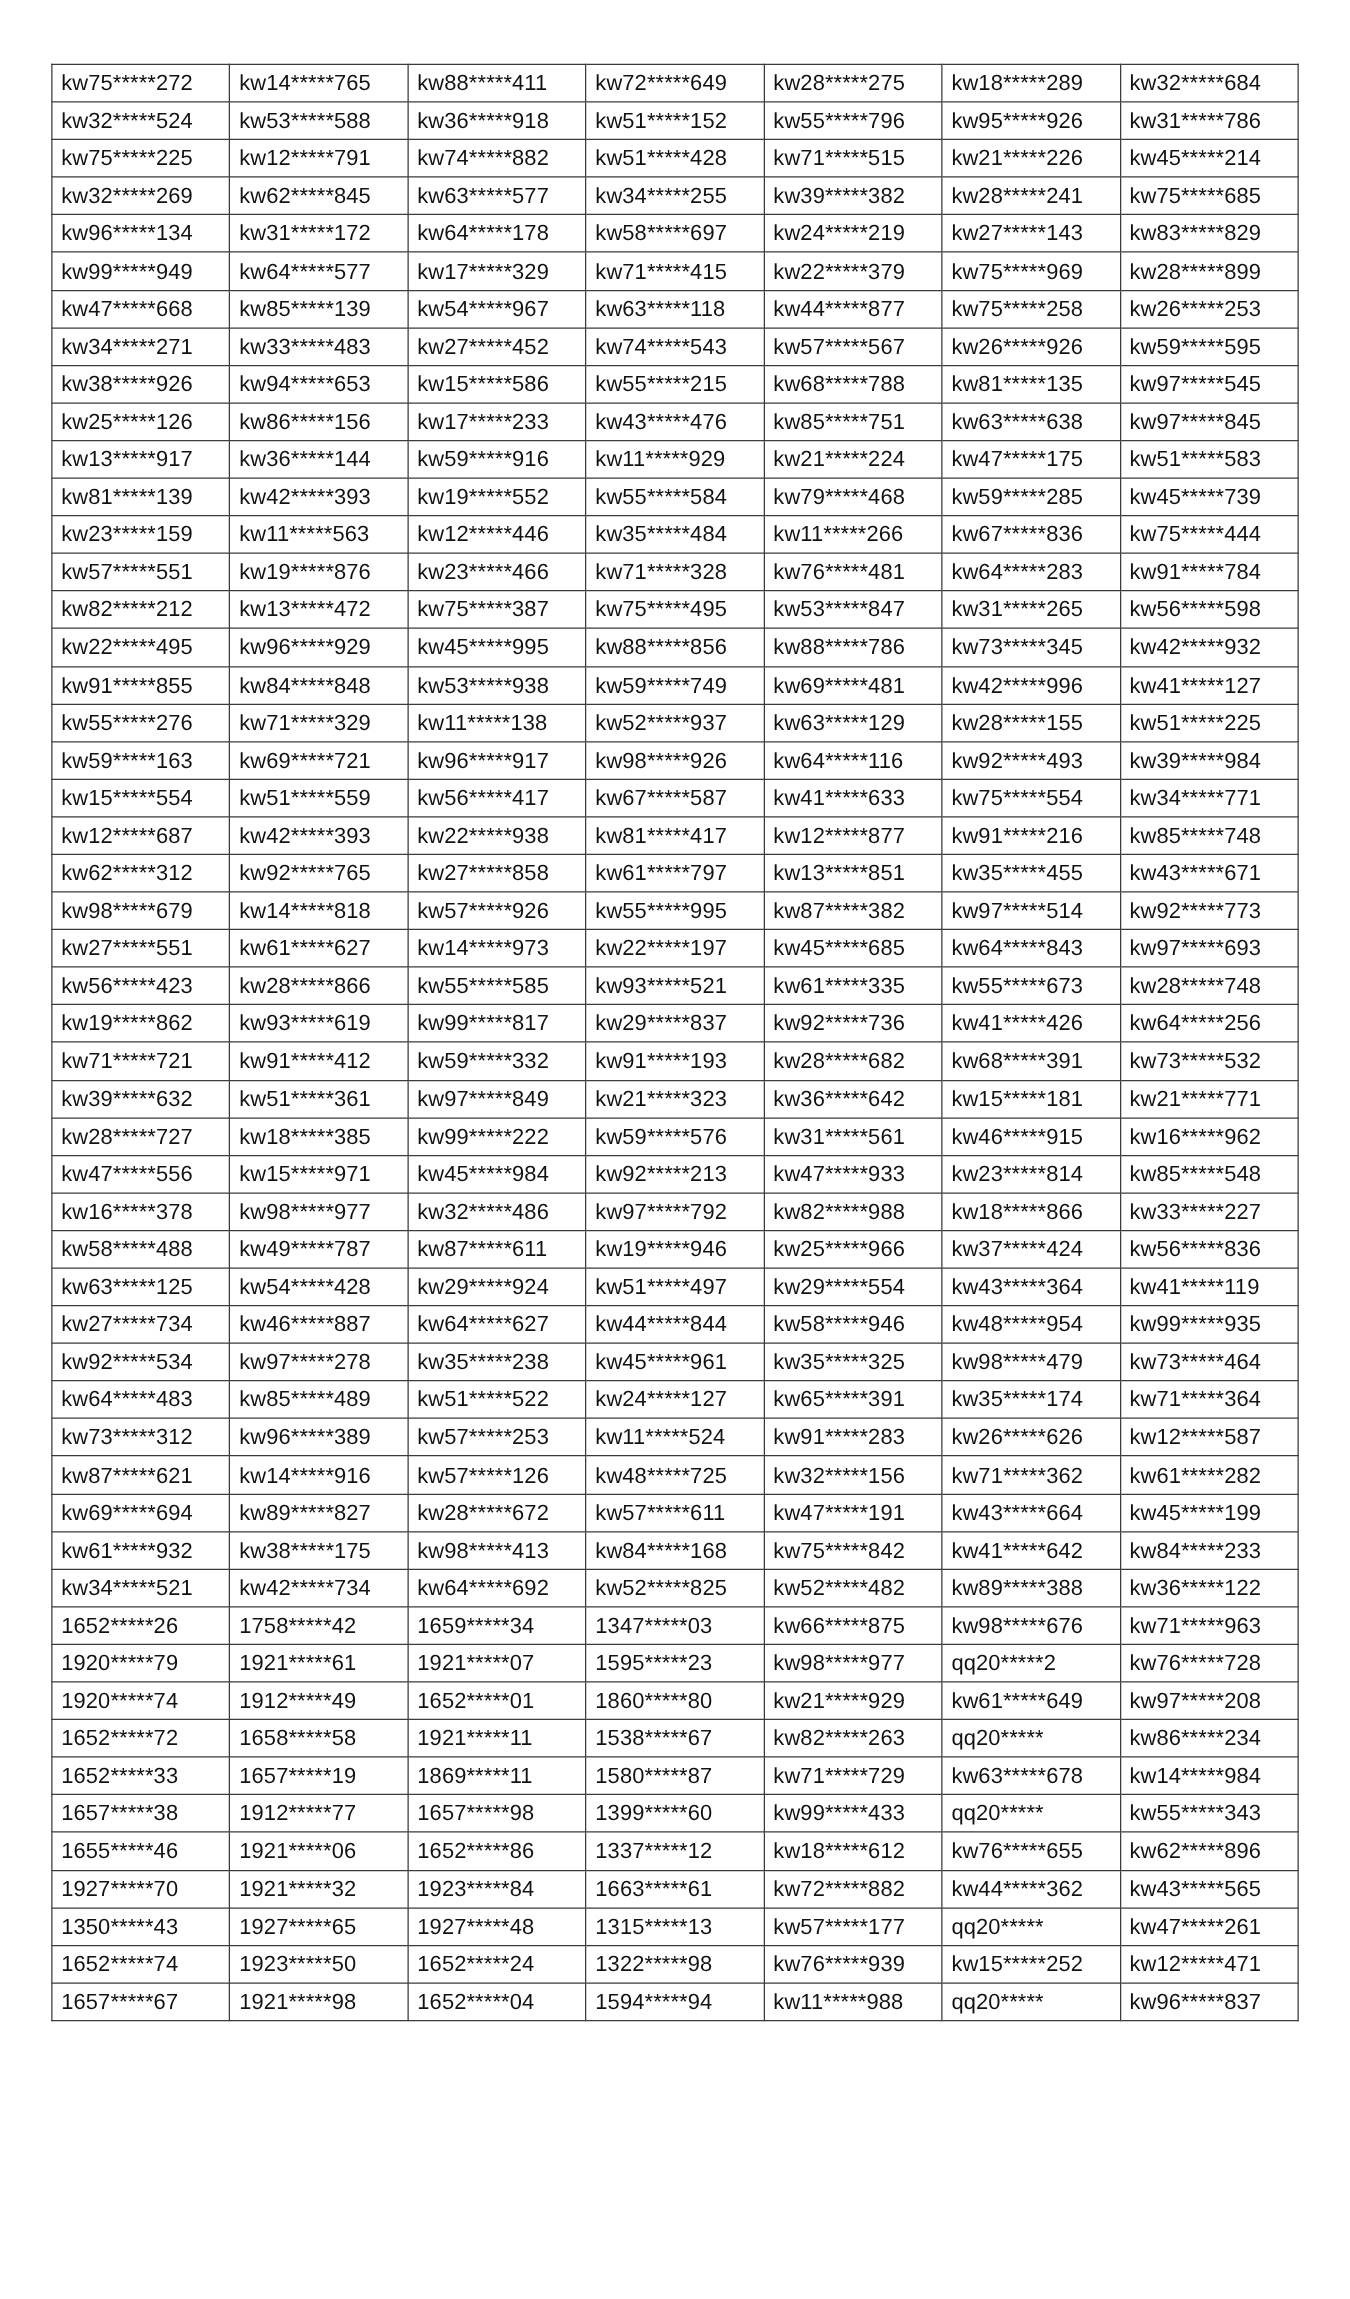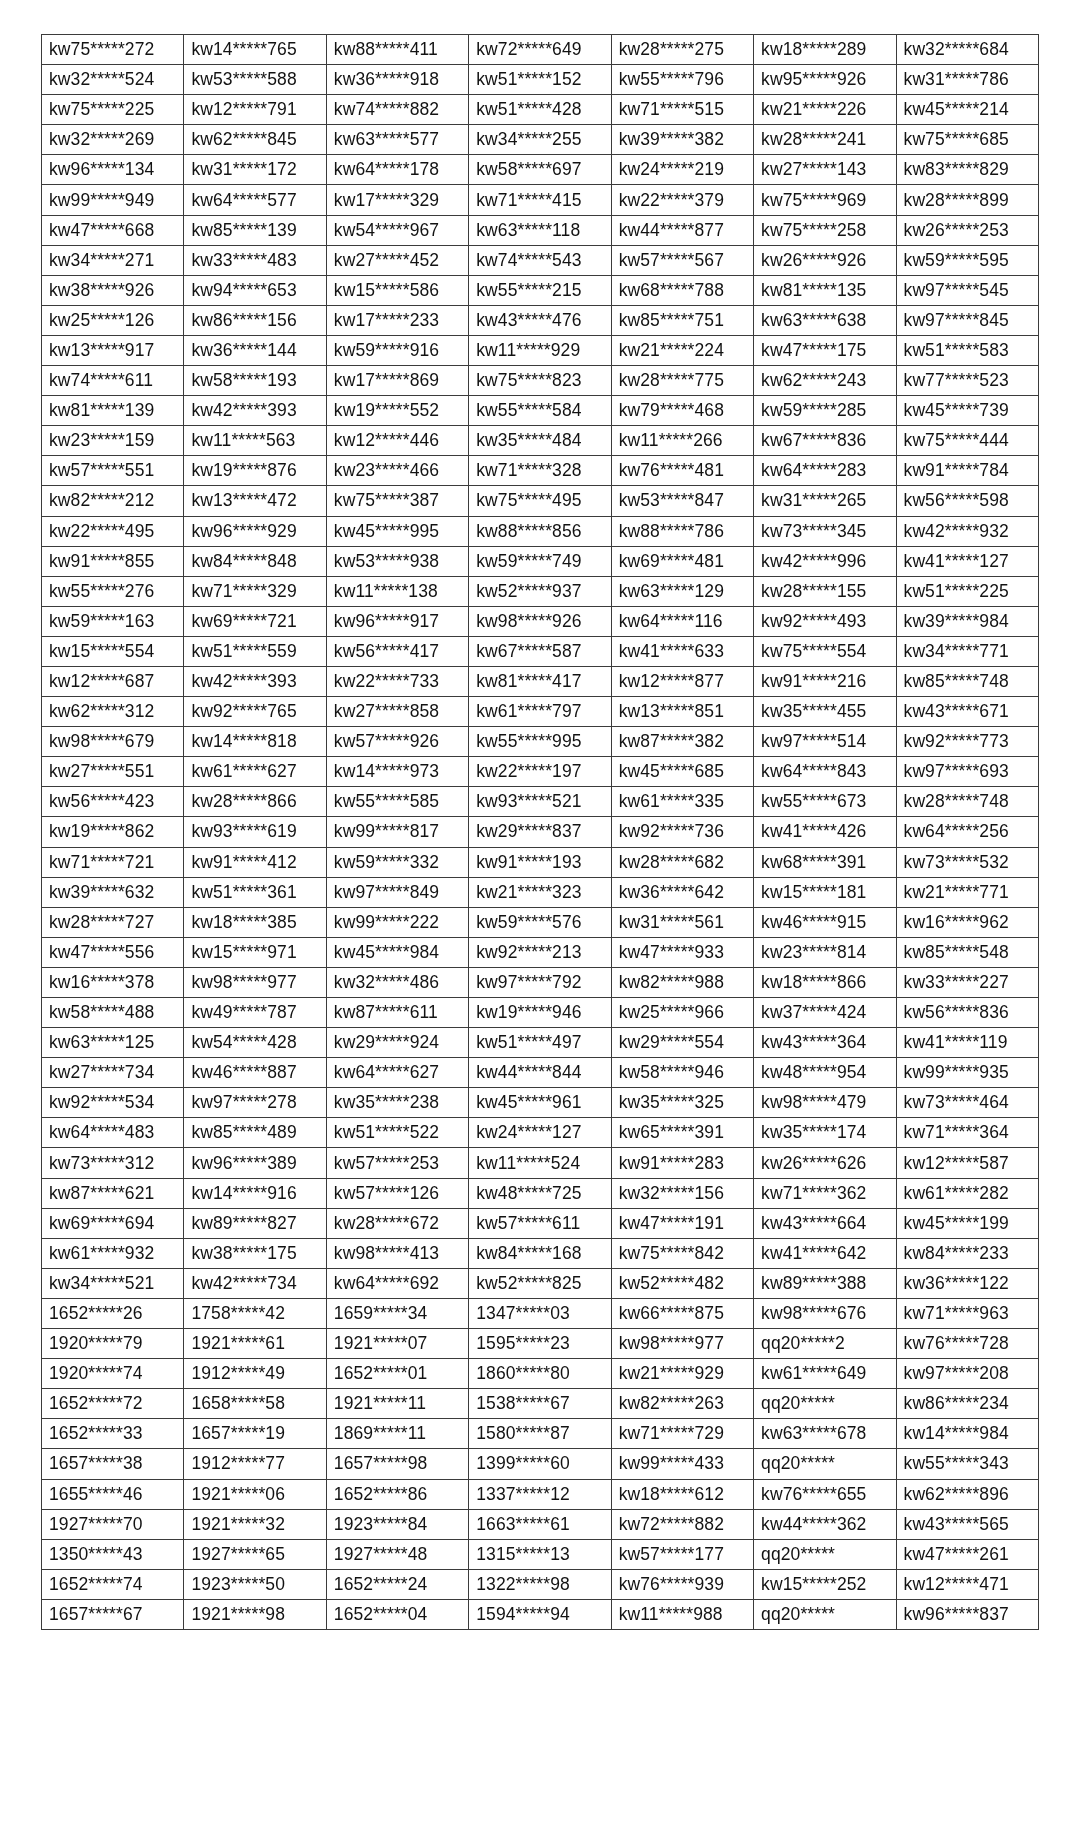--- a/index.html
+++ b/index.html
@@ -9,21 +9,21 @@
     font-family: "Liberation Sans", "DejaVu Sans", sans-serif;
   }
   body {
     position: relative;
     height: 1839px;
     overflow: hidden;
   }
   .table-wrap {
     position: absolute;
     left: 41px;
-    top: 34px;
+    top: 51px;
     width: 998px;
     border-radius: 20px;
   }
   table {
     width: 100%;
     border-collapse: collapse;
     table-layout: fixed;
   }
   td {
     border: 1.5px solid var(--border-color, #3b3b3b);
@@ -137,29 +137,20 @@
         <tr>
           <td>kw13*****917</td>
           <td>kw36*****144</td>
           <td>kw59*****916</td>
           <td>kw11*****929</td>
           <td>kw21*****224</td>
           <td>kw47*****175</td>
           <td>kw51*****583</td>
         </tr>
         <tr>
-          <td>kw74*****611</td>
-          <td>kw58*****193</td>
-          <td>kw17*****869</td>
-          <td>kw75*****823</td>
-          <td>kw28*****775</td>
-          <td>kw62*****243</td>
-          <td>kw77*****523</td>
-        </tr>
-        <tr>
           <td>kw81*****139</td>
           <td>kw42*****393</td>
           <td>kw19*****552</td>
           <td>kw55*****584</td>
           <td>kw79*****468</td>
           <td>kw59*****285</td>
           <td>kw45*****739</td>
         </tr>
         <tr>
           <td>kw23*****159</td>
@@ -229,21 +220,21 @@
           <td>kw51*****559</td>
           <td>kw56*****417</td>
           <td>kw67*****587</td>
           <td>kw41*****633</td>
           <td>kw75*****554</td>
           <td>kw34*****771</td>
         </tr>
         <tr>
           <td>kw12*****687</td>
           <td>kw42*****393</td>
-          <td>kw22*****733</td>
+          <td>kw22*****938</td>
           <td>kw81*****417</td>
           <td>kw12*****877</td>
           <td>kw91*****216</td>
           <td>kw85*****748</td>
         </tr>
         <tr>
           <td>kw62*****312</td>
           <td>kw92*****765</td>
           <td>kw27*****858</td>
           <td>kw61*****797</td>

